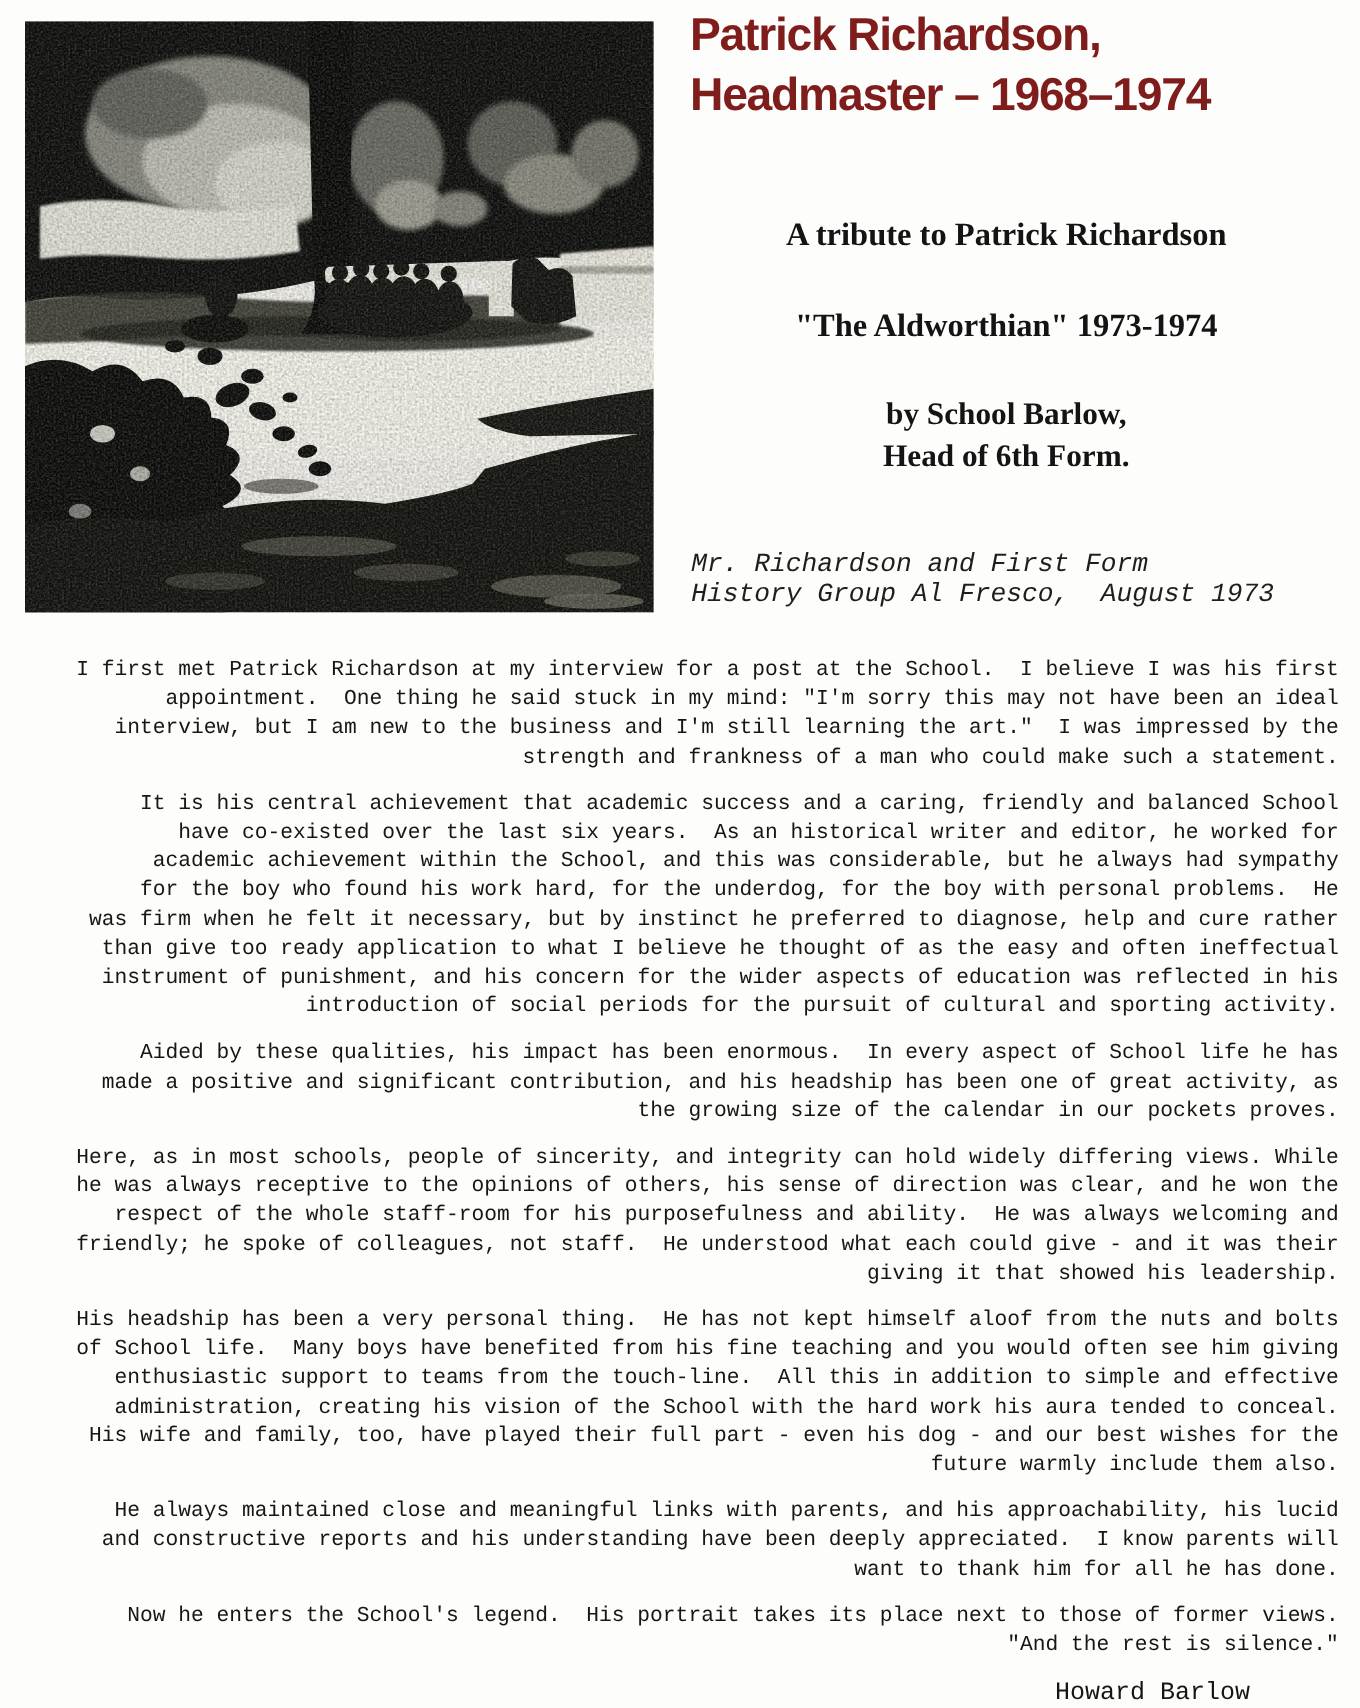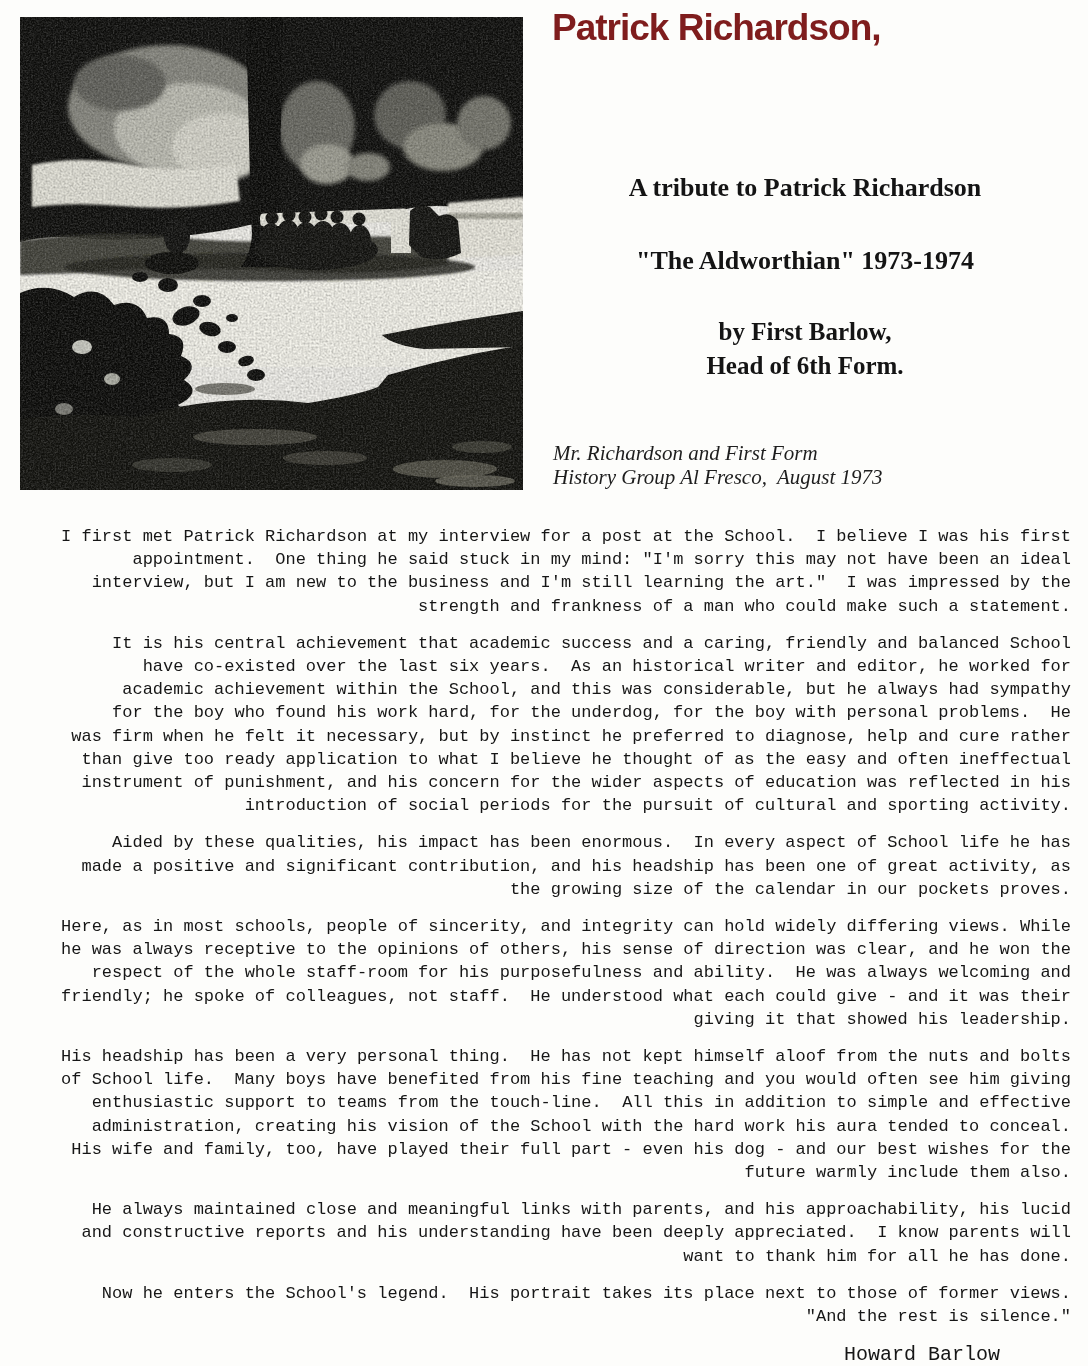--- a/index.html
+++ b/index.html
@@ -25,21 +25,21 @@
     font-size:26px;line-height:32px;color:#141414;margin-top:25px;}
   .tribute div{white-space:pre;}
   .magazine{position:absolute;top:245px;left:0;width:100%;text-align:center;
     font-family:"Liberation Serif",serif;font-weight:bold;
     font-size:26px;line-height:32px;color:#141414;white-space:pre;}
   .byline{position:absolute;top:315px;left:0;width:100%;text-align:center;
     font-family:"Liberation Serif",serif;font-weight:bold;
     font-size:25px;line-height:34px;color:#141414;}
   .byline div{white-space:pre;}
   .caption{position:absolute;top:441px;left:8px;
-    font-family:Liberation Serif, serif;font-style:italic;
+    font-family:Liberation Mono, monospace;font-style:italic;
     font-size:21px;line-height:24px;color:#1e1e1e;}
   .caption div{white-space:pre;}
 
   
   .body-text{position:absolute;left:25px;top:525px;width:1046px;}
   .body-text p{
     font-family:"Liberation Mono","DejaVu Sans Mono",monospace;
     font-size:17px;line-height:23.2px;margin:0 0 14px 0;
     white-space:pre-wrap;color:#161616;text-align:right;
   }
@@ -143,27 +143,28 @@
       <ellipse cx="455" cy="464" rx="40" ry="6" fill="#6a695c" opacity="0.8"></ellipse>
 
       <rect width="503" height="473" filter="url(#grainB)" opacity="0.28"></rect>
       <rect width="503" height="473" filter="url(#grainW)" opacity="0.22"></rect>
     </svg>
   </figure>
 
   <header class="masthead">
     <h1 class="title">
       <span>Patrick Richardson,</span>
+      <span>Headmaster – 1968–1974</span>
     </h1>
     <div class="tribute">
       <div>A tribute to Patrick Richardson</div>
     </div>
     <div class="magazine">"The Aldworthian" 1973-1974</div>
     <div class="byline">
-      <div>by First Barlow,</div>
+      <div>by School Barlow,</div>
       <div>Head of 6th Form.</div>
     </div>
     <div class="caption">
       <div>Mr. Richardson and First Form</div>
       <div>History Group Al Fresco,  August 1973</div>
     </div>
   </header>
 
   <main class="body-text">
     <p>I first met Patrick Richardson at my interview for a post at the School.  I believe I was his first

